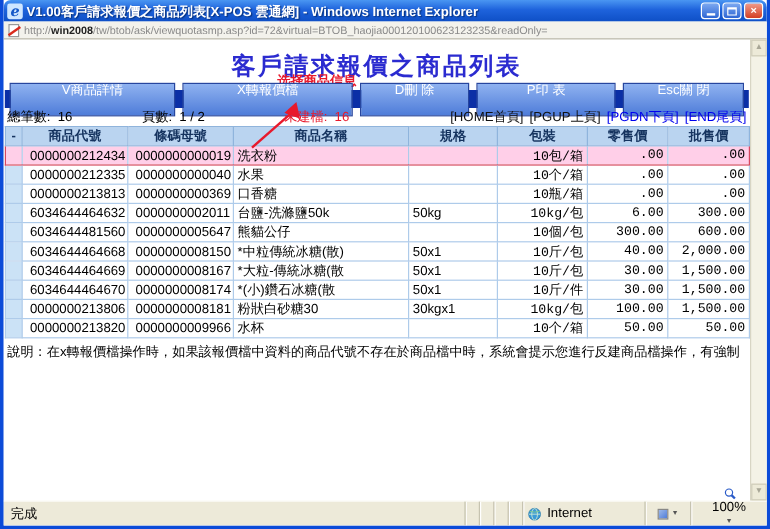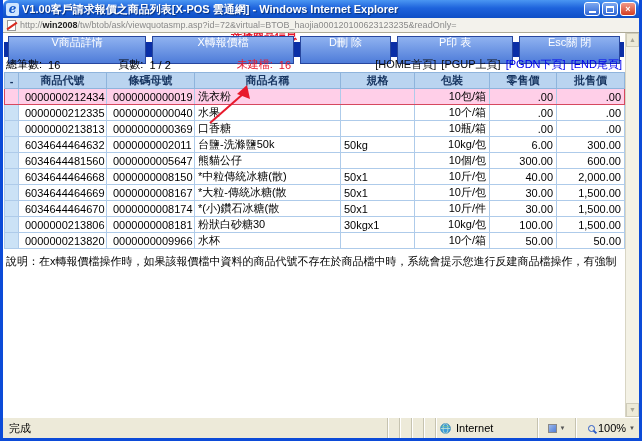--- a/index.html
+++ b/index.html
@@ -70,34 +70,34 @@
   .pager span:nth-child(3),.pager span:nth-child(4){color:#0000EE;}
   
   table.grid{border-collapse:collapse;table-layout:fixed;width:620px;margin-left:1px;font-size:11px;}
   .grid th{
     background:#BAD4F0;color:#15335F;font-weight:bold;border:1px solid #8FB4DC;
     height:13px;padding:0 2px;overflow:hidden;white-space:nowrap;
   }
   .grid td{border:1px solid #AECBEA;height:13px;padding:0 3px;overflow:hidden;white-space:nowrap;color:#000;}
   .grid td.marker{background:#CBE2F6;}
   .grid .c-num{text-align:left;padding-left:6px;}
-  .grid .c-right{text-align:right;}
+  .grid .c-right{text-align:right;font-family:Liberation Mono, monospace;}
   .grid tr.selected td{background:#FFCFE8;border-top:1px solid #D6485F;border-bottom:1px solid #D6485F;}
   .grid tr.selected td:first-child{border-left:1px solid #D6485F;}
   .grid tr.selected td:last-child{border-right:1px solid #D6485F;}
   .note{margin:5px 0 0 3px;font-size:11px;line-height:14px;color:#000;}
   .arrow-svg{position:absolute;left:198px;top:50px;pointer-events:none;}
   
   .statusbar{display:flex;align-items:stretch;height:21px;background:#EDEAD9;border-top:1px solid #fff;font-size:11px;color:#000;}
   .sp{display:flex;align-items:center;border-left:1px solid #C6C3B0;box-shadow:inset 1px 0 0 #fff;padding:0 4px;white-space:nowrap;}
   .sp-main{flex:1;border-left:none;box-shadow:none;padding-left:6px;}
   .sp-small{width:12px;padding:0;}
   .sp-zone{width:102px;}
   .sp-a{width:38px;justify-content:center;gap:3px;}
-  .sp-zoom{width:64px;justify-content:flex-end;gap:3px;}
+  .sp-zoom{width:64px;justify-content:flex-end;gap:3px;flex-direction:column;}
   .globe{width:11px;height:11px;margin-right:5px;flex:0 0 auto;}
   .mag{position:relative;width:7px;height:7px;border:1.5px solid #2A5BC8;border-radius:50%;flex:0 0 auto;}
   .mag::after{content:'';position:absolute;width:4px;height:2px;background:#2A5BC8;right:-3px;bottom:-2px;transform:rotate(45deg);}
   .drop{font-size:6px;color:#555;}
   .tool-ico{width:9px;height:9px;background:linear-gradient(135deg,#9DB8E8,#4E7CD9);border:1px solid #888;}
 </style>
 </head>
 <body>
 
 <div class="window">
@@ -119,20 +119,21 @@
   </div>
 
   <div class="addressbar">
     <span class="page-ico"></span>
     <span><span>http://</span><span class="url-host">win2008</span><span>/tw/btob/ask/viewquotasmp.asp?id=72&amp;virtual=BTOB_haojia000120100623123235&amp;readOnly=</span></span>
   </div>
 
   <div class="contentrow">
     <div class="page">
 
+      <div class="page-title">客戶請求報價之商品列表</div>
       <div class="annotation">选择商品信息</div>
 
       <div class="toolbar">
         <span class="tbtn">V商品詳情</span>
         <span class="tbtn">X轉報價檔</span>
         <span class="tbtn">D刪 除</span>
         <span class="tbtn">P印 表</span>
         <span class="tbtn">Esc關 閉</span>
       </div>
 

